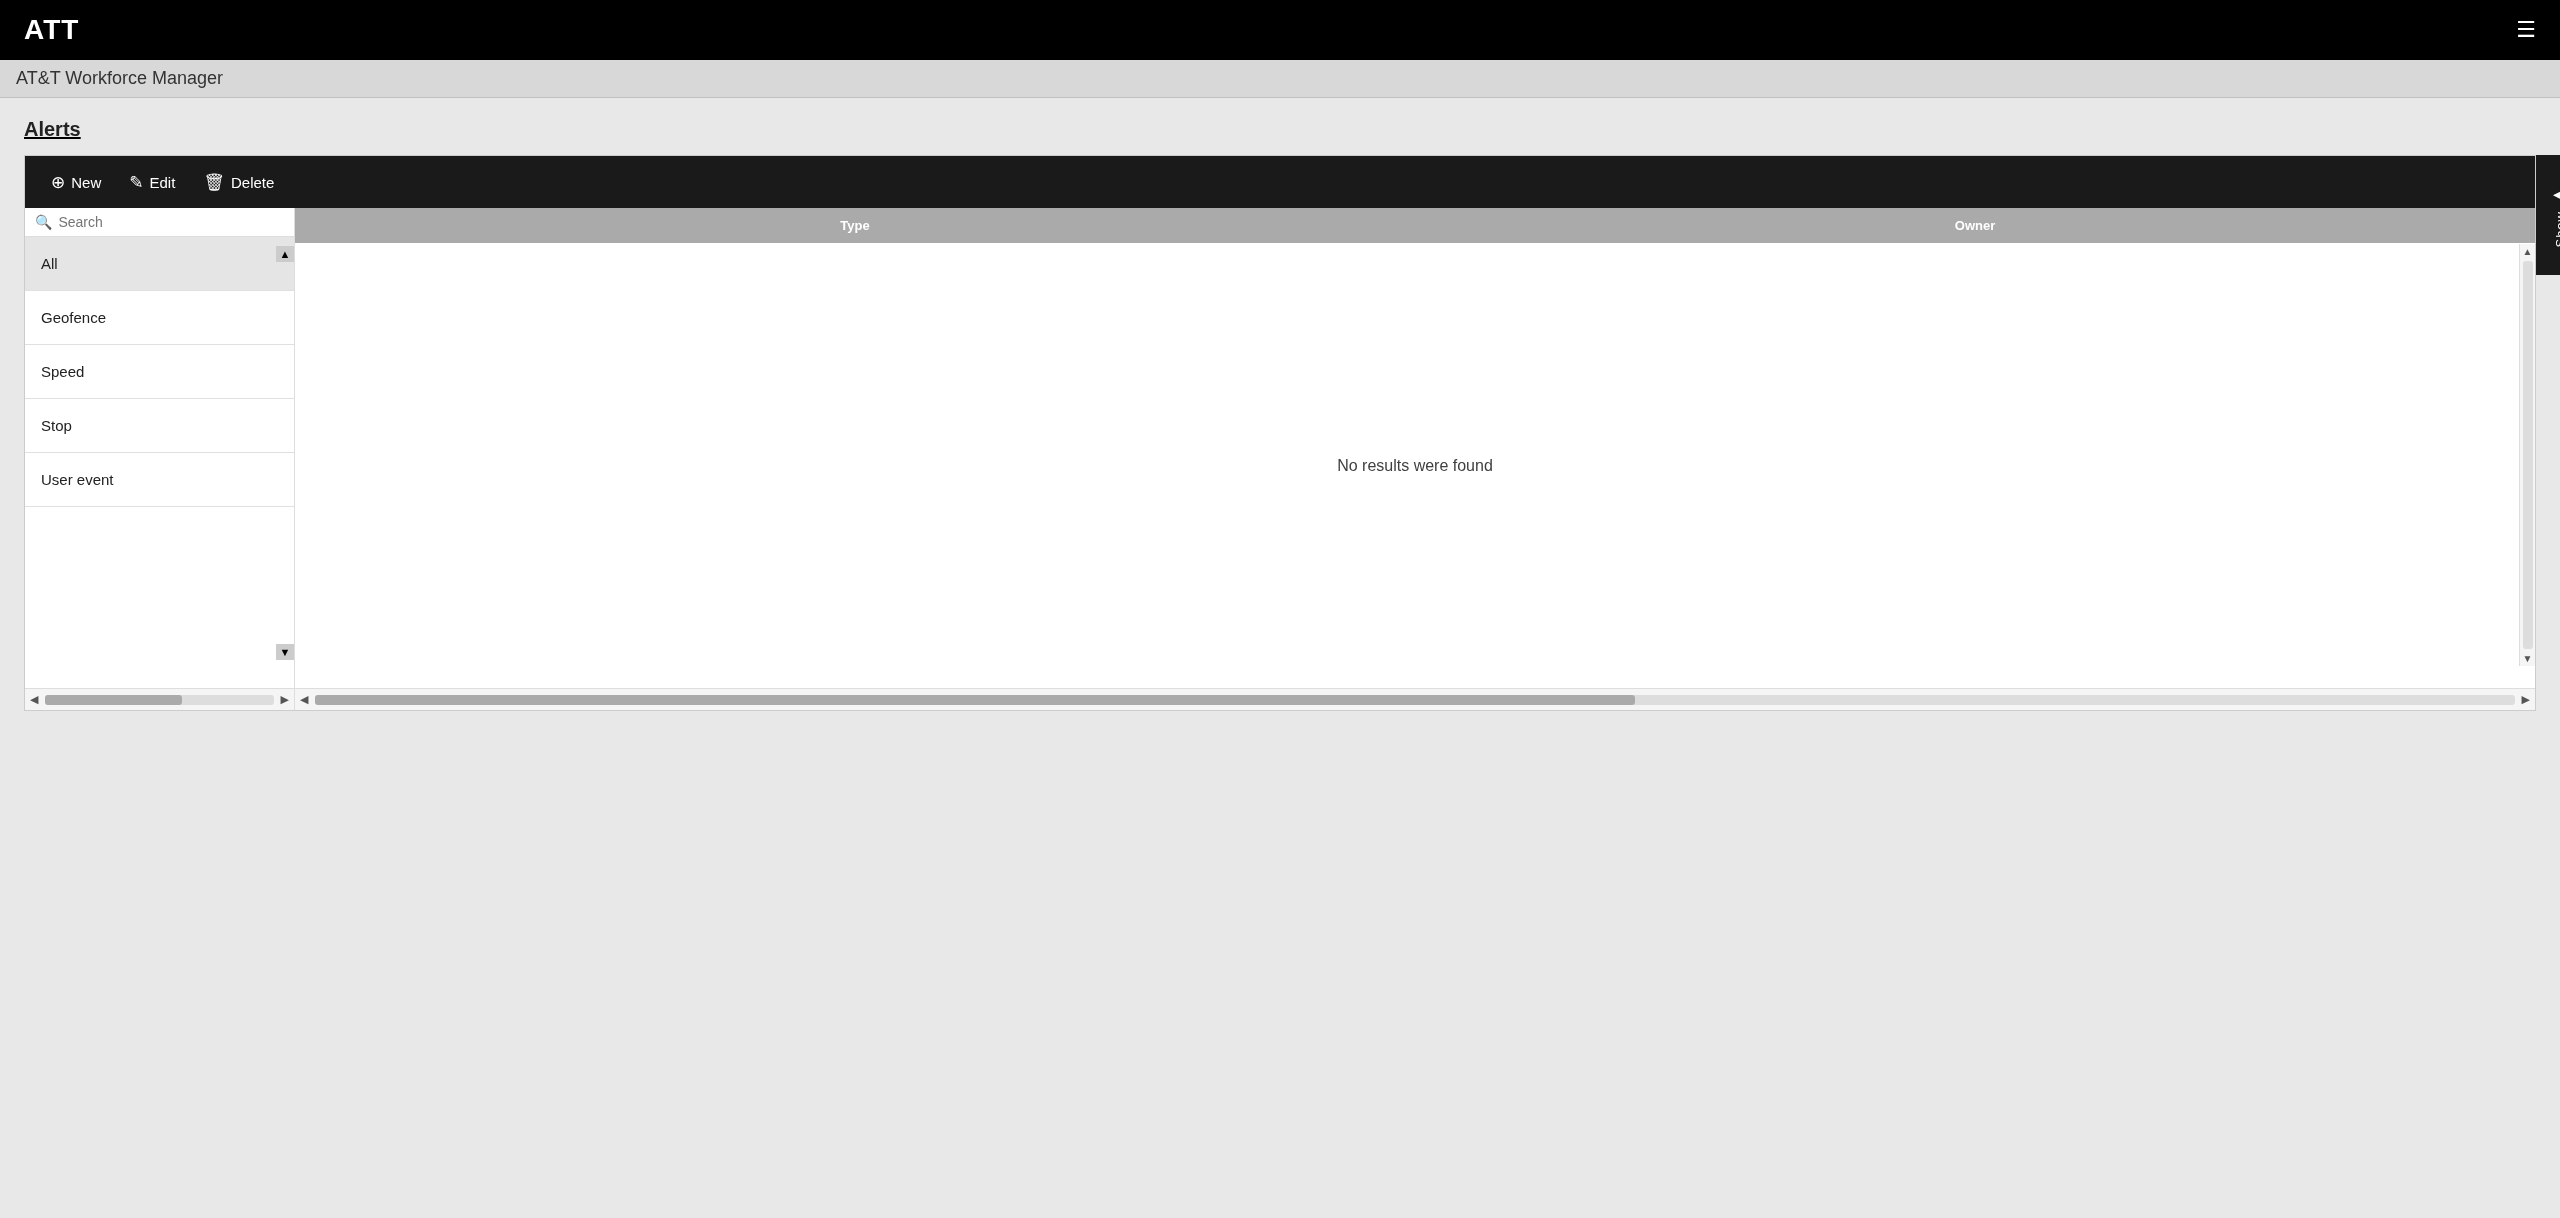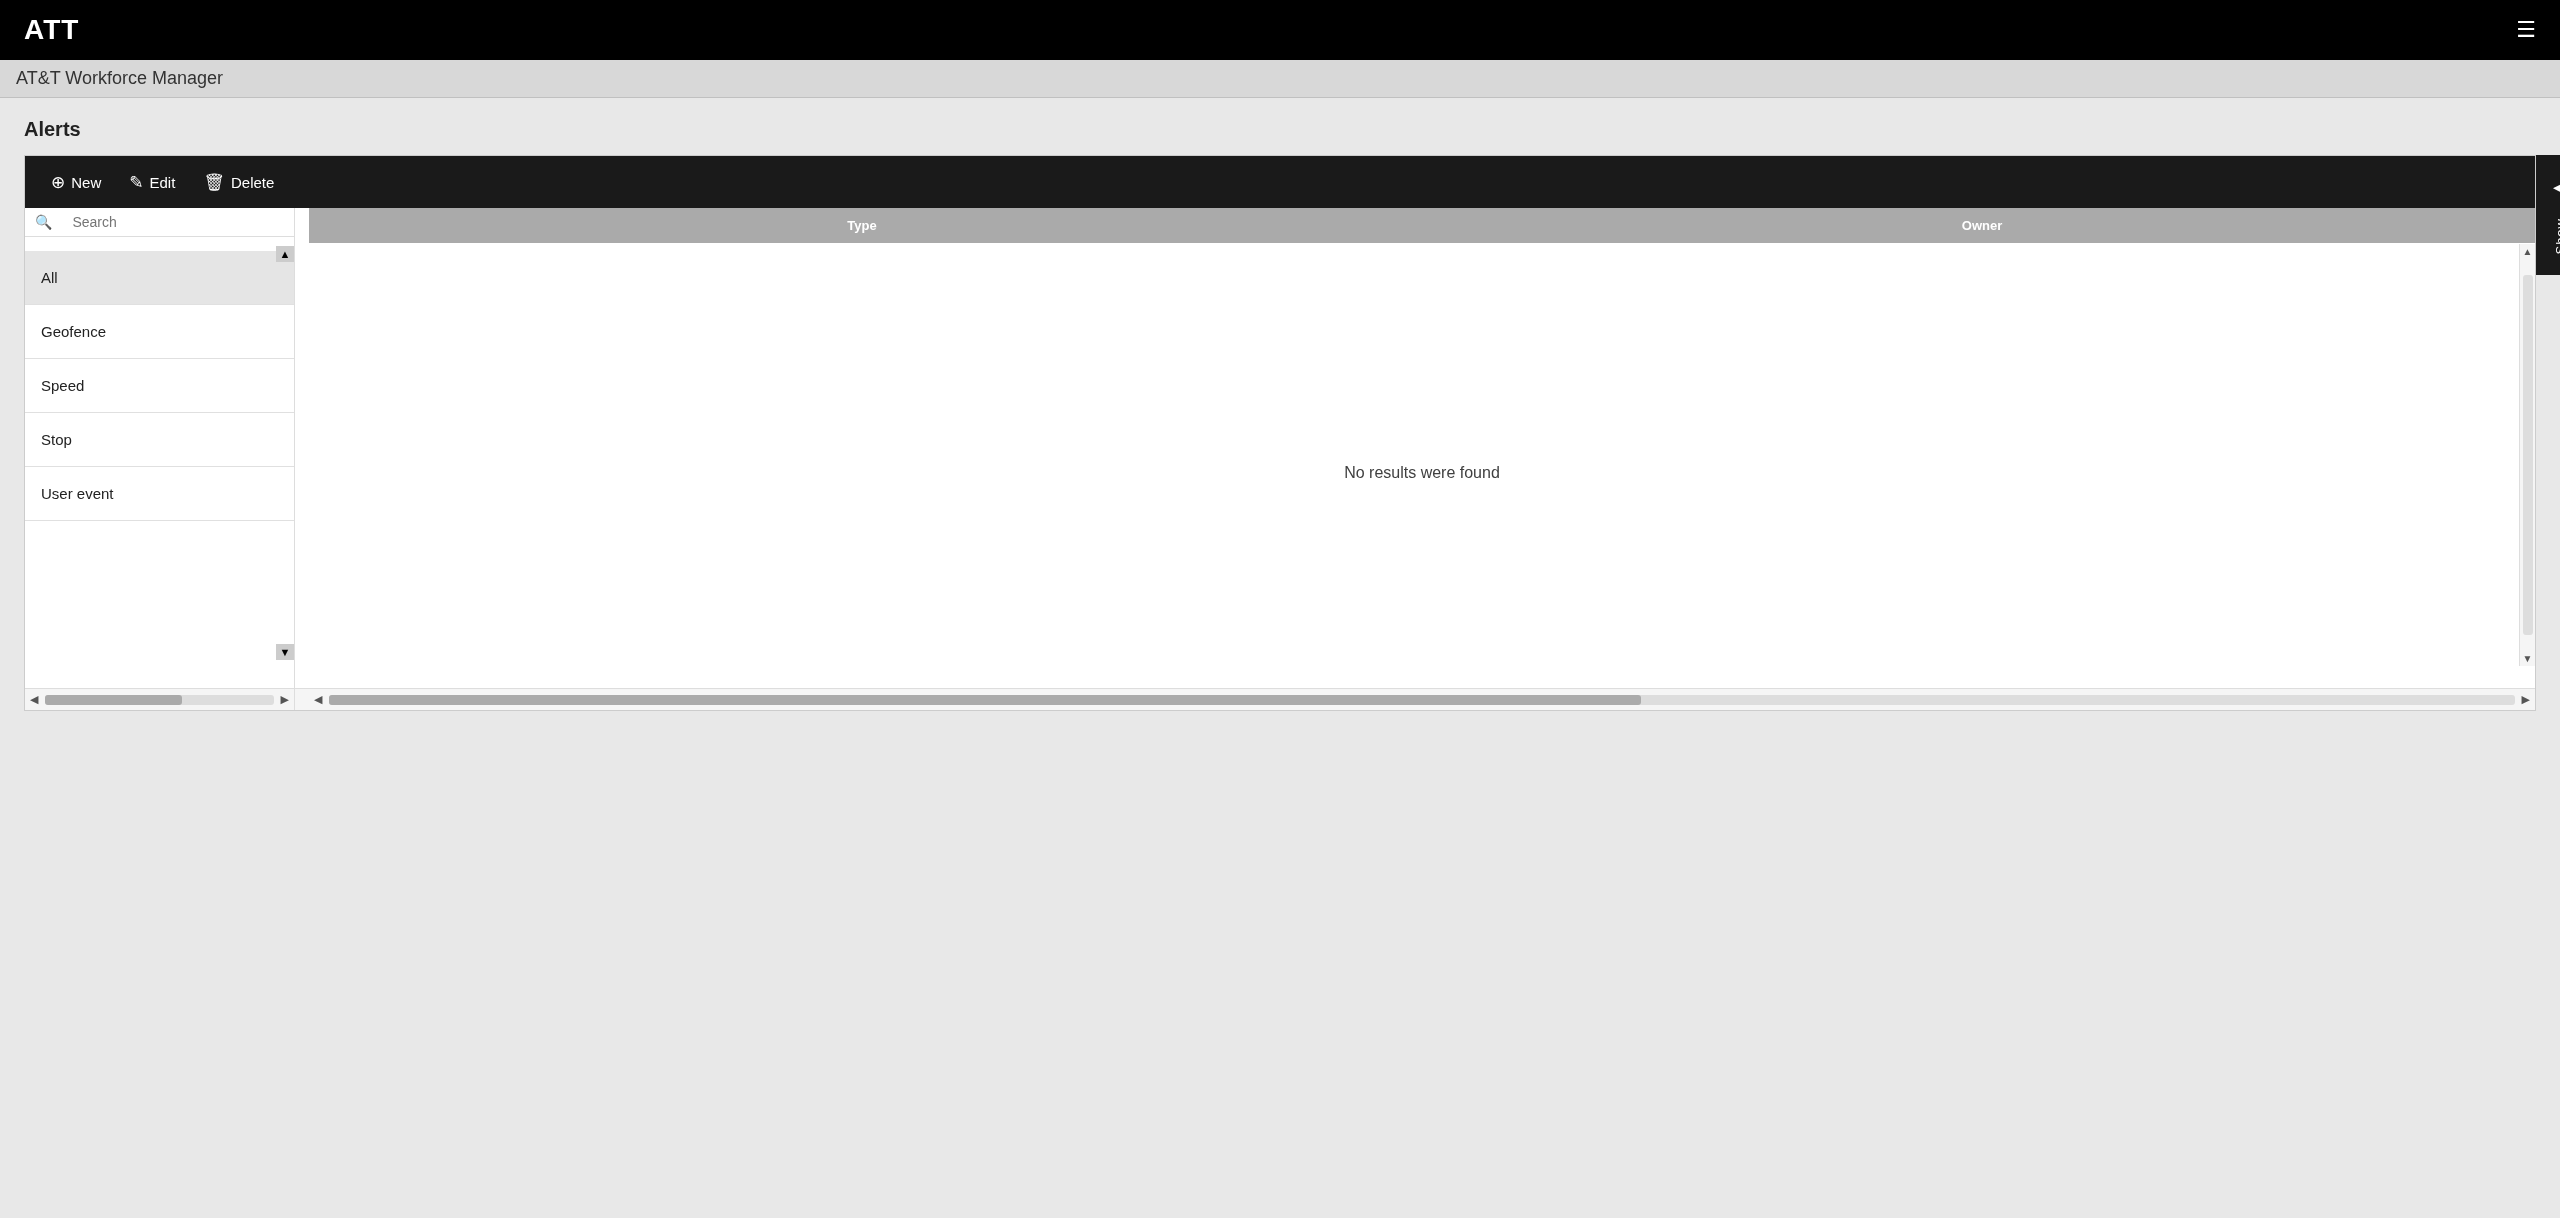--- a/index.html
+++ b/index.html
@@ -1,15 +1,15 @@
 <!DOCTYPE html>
 <html><head>
   <meta charset="utf-8">
   <style>
-    * { box-sizing: border-box; margin: 0; padding: 0; gap: 14px; }
+    * { box-sizing: border-box; margin: 0; padding: 0; }
     body {
       font-family: Arial, sans-serif;
       background: #e8e8e8;
       min-height: 100vh;
     }
 
     
     .top-nav {
       background: #000;
       color: #fff;
@@ -34,20 +34,21 @@
       background: #d8d8d8;
       padding: 8px 16px;
       font-size: 18px;
       color: #333;
       border-bottom: 1px solid #c0c0c0;
     }
 
     
     .page-content {
       padding: 20px 24px;
+      text-decoration: underline;
     }
     .page-title {
       font-size: 20px;
       font-weight: bold;
       margin-bottom: 14px;
       color: #222;
     }
 
     
     .main-panel {

